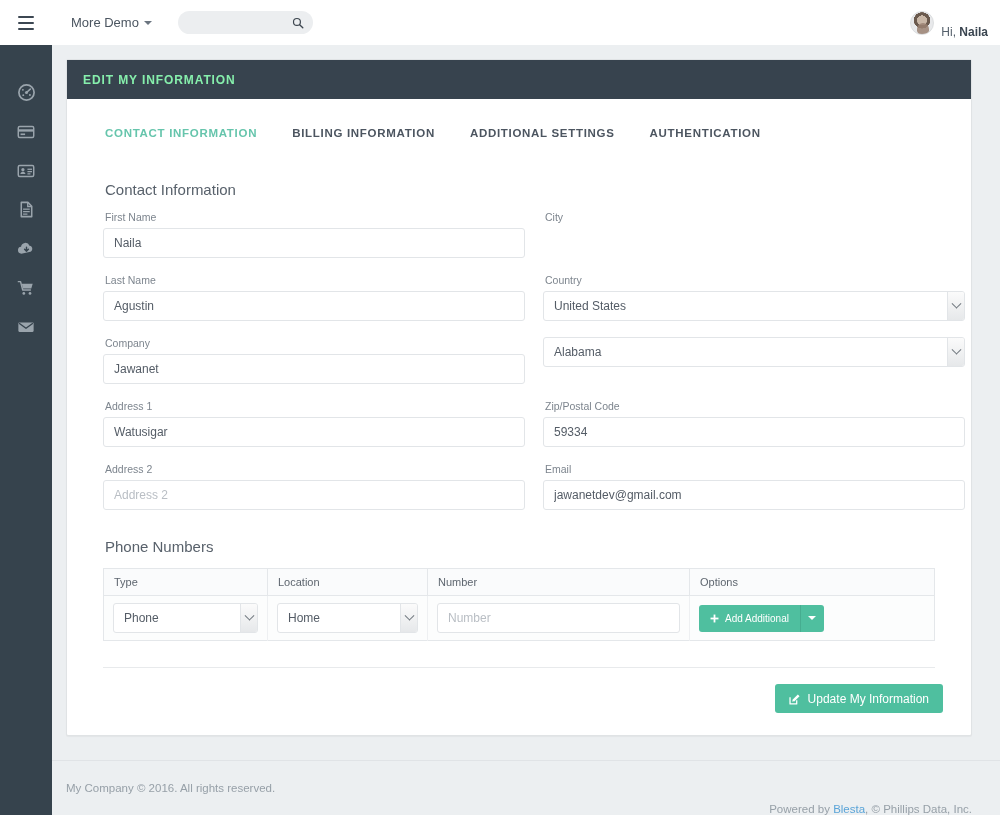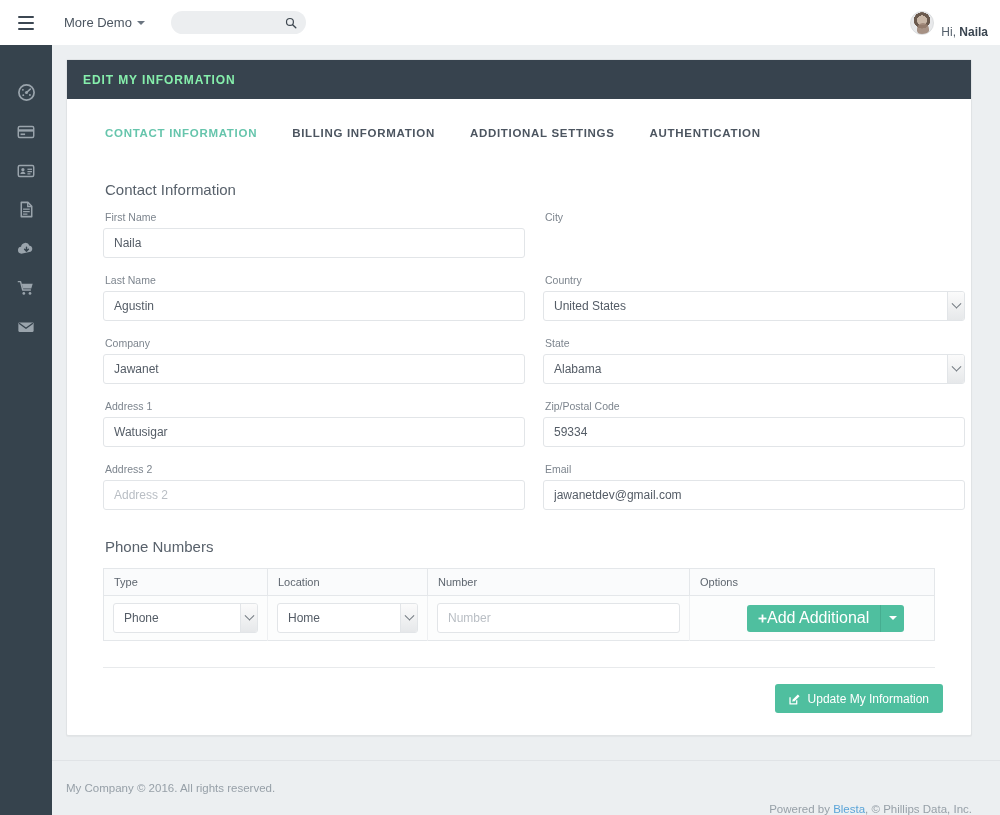--- a/index.html
+++ b/index.html
@@ -21,21 +21,21 @@
   .hamburger {
     width: 52px; height: 45px;
     display: flex; flex-direction: column; align-items: center; justify-content: center;
     cursor: pointer;
   }
   .hamburger span {
     display: block; width: 16px; height: 2px; background: #3c4752; margin: 2px 0;
     border-radius: 1px;
   }
   .brand {
-    font-size: 13px; color: #4b5560; margin-left: 12px; cursor: pointer;
+    font-size: 13px; color: #4b5560; margin-left: 19px; cursor: pointer;
     display: flex; align-items: center; gap: 5px; white-space: nowrap;
   }
   .caret-down {
     width: 0; height: 0; border-left: 4px solid transparent;
     border-right: 4px solid transparent; border-top: 4px solid #6b7580;
     display: inline-block;
   }
   .searchbox {
     margin-left: 26px; width: 135px; height: 23px;
     background: #eceef0; border-radius: 12px;
@@ -167,24 +167,24 @@
     border-right: 1px solid #eef0f2;
   }
   .ptable td:last-child { border-right: none; }
   .col-type { width: 164px; }
   .col-loc  { width: 160px; }
   .col-num  { width: 262px; }
 
   .btn-split { display: inline-flex; }
   .btn-green {
     background: #4fbf9f; color: #fff; border: none;
-    font-size: 16px; font-family: "Liberation Sans", sans-serif;
+    font-size: 10px; font-family: "Liberation Sans", sans-serif;
     height: 27px; padding: 0 11px; cursor: pointer;
     border-radius: 3px 0 0 3px;
-    display: inline-flex; align-items: center; white-space: nowrap; margin-left: 48px;
+    display: inline-flex; align-items: center; gap: 6px; white-space: nowrap;
   }
   .btn-green-toggle {
     background: #4fbf9f; border: none; border-left: 1px solid #46ad90;
     width: 24px; height: 27px; cursor: pointer;
     border-radius: 0 3px 3px 0;
     display: inline-flex; align-items: center; justify-content: center;
   }
   .btn-green-toggle i {
     width: 0; height: 0; border-left: 4px solid transparent;
     border-right: 4px solid transparent; border-top: 4px solid #fff;
@@ -350,21 +350,20 @@
                 <i></i>
               </span>
           </div>
         </div>
 
         <div class="field">
           <label>Company</label>
           <input class="inp" type="text" value="Jawanet" style="">
         </div>
         <div class="field">
-          <label>State</label>
           <div class="selwrap">
             <select class="sel">
               <option>Alabama</option>
             </select>
             <span class="sel-arrow">
                 <i></i>
               </span>
           </div>
         </div>
 

